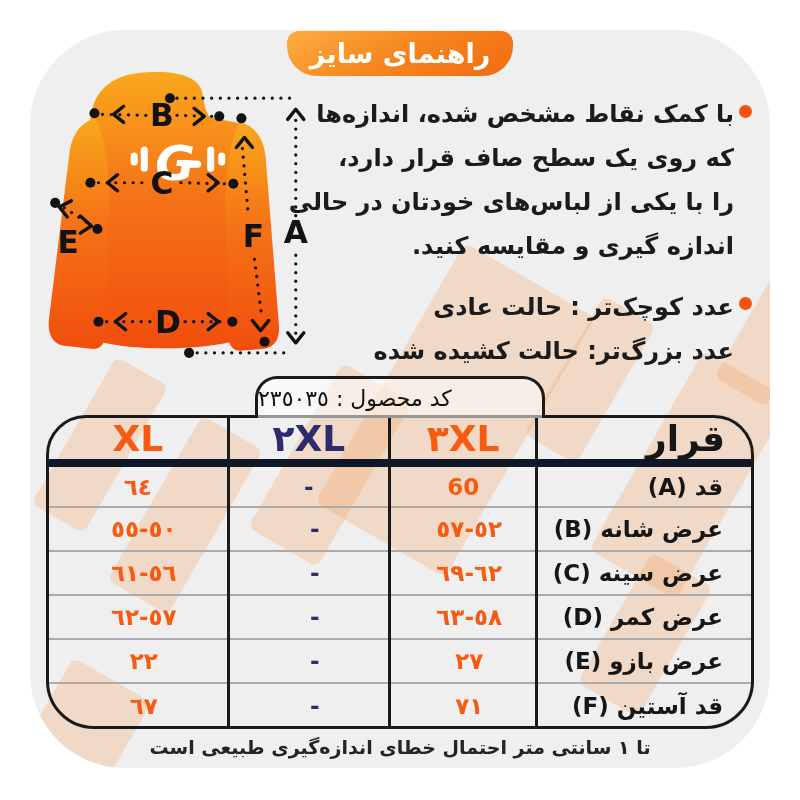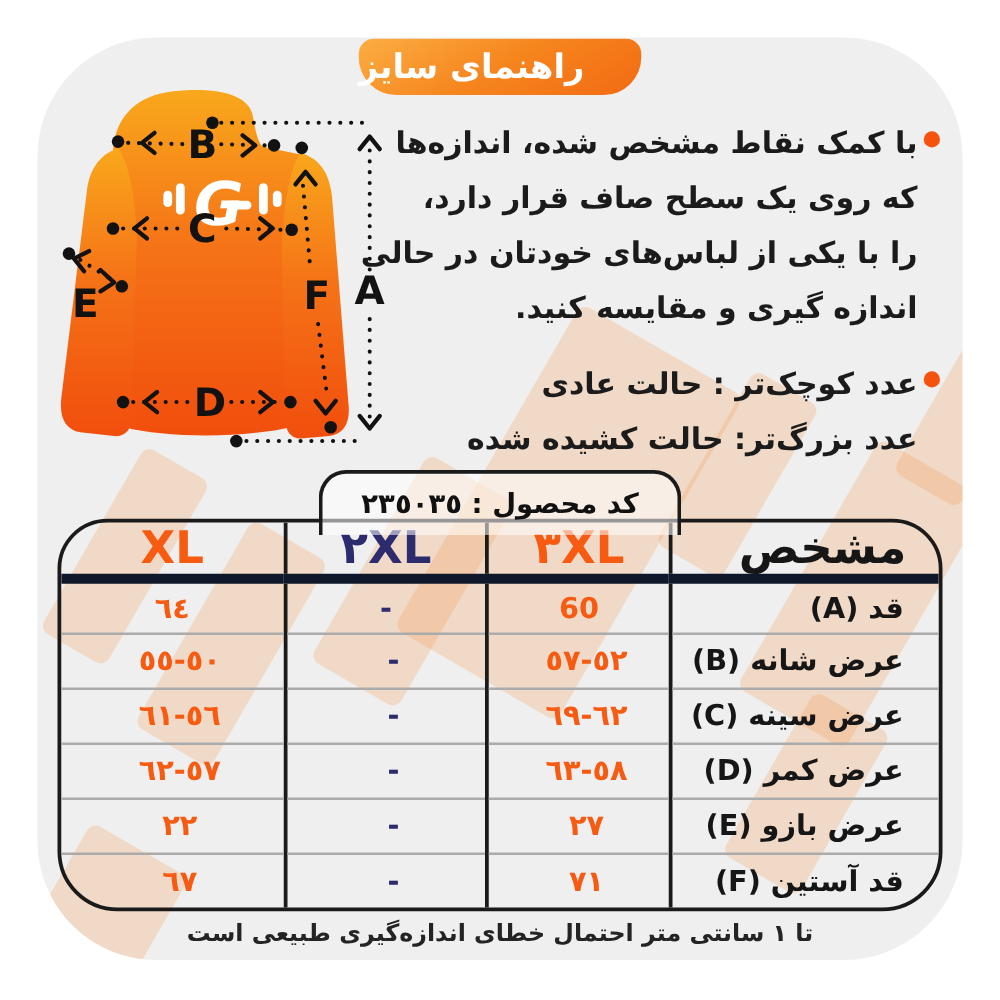--- a/index.html
+++ b/index.html
@@ -13,33 +13,33 @@
   
   .wm { position:absolute; background:#F5A05F; opacity:0.28; border-radius:8px;
         transform:rotate(30deg); }
 
   .layer { position:absolute; inset:0; z-index:2; }
 
   
   .title-badge { position:absolute; left:287px; top:31px; width:226px; height:45px;
     background:linear-gradient(150deg,#FBAE42 0%,#F6851E 50%,#F26A12 100%);
     border-radius:12px 12px 30px 30px; color:#fff; font-size:27px; font-weight:bold;
-    display:flex; align-items:center; justify-content:flex-end; direction:rtl; z-index:4; }
+    display:flex; align-items:center; justify-content:center; direction:rtl; z-index:4; }
 
   
   .instr { position:absolute; right:66px; direction:rtl; text-align:right;
            font-weight:bold; color:#1b1b1b; font-size:24px; line-height:44px; z-index:3; }
   .bullet-dot { position:absolute; width:13px; height:13px; border-radius:50%;
                 background:#F5530D; z-index:3; }
 
   
-  .code-pill { position:absolute; left:255px; top:376px; width:290px; height:52px;
+  .code-pill { position:absolute; left:255px; top:376px; width:290px; height:42px;
     border:3px solid #1a1a1a; border-bottom:none; border-radius:22px 22px 0 0;
-    background:rgba(255,255,255,0.55); display:flex; align-items:center; justify-content:center;
-    font-size:22px; font-weight:bold; color:#111; direction:rtl; z-index:4; }
+    background:rgba(255,255,255,0.55); display:flex; align-items:center; justify-content:flex-end;
+    font-size:22px; font-weight:normal; color:#111; direction:rtl; z-index:4; }
 
   
   .table-wrap { position:absolute; left:46px; top:415px; width:708px; height:314px;
     border:3px solid #1a1a1a; border-radius:40px 40px 48px 48px; overflow:hidden; z-index:3; }
   table.size { width:100%; height:100%; border-collapse:collapse; direction:rtl; table-layout:fixed; }
   table.size th, table.size td { text-align:center; vertical-align:middle; font-weight:bold; }
   table.size th + th, table.size td + td { border-right:3px solid #1a1a1a; }
   table.size thead th { height:42px; font-size:36px; border-bottom:8px solid #0f172a; }
   table.size tbody td { height:44px; font-size:23px; }
   table.size tbody tr + tr td { border-top:2px solid #ABABAB;padding-left:12px; }
@@ -169,21 +169,21 @@
   </div>
 
   <div class="code-pill">
     <span>کد محصول :  ٢٣٥٠٣٥</span>
   </div>
 
   <div class="table-wrap">
     <table class="size">
       <thead>
         <tr>
-          <th class="col-label t-size-hd" dir="rtl">مشخص</th>
+          <th class="col-label t-size-hd" dir="rtl">قرار</th>
           <th class="col-3xl orange" dir="ltr">٣XL</th>
           <th class="col-2xl navy" dir="ltr">٢XL</th>
           <th class="col-xl orange" dir="ltr">XL</th>
         </tr>
       </thead>
       <tbody>
         <tr>
           <td class="t-label" dir="rtl">قد (A)</td>
           <td class="orange" dir="ltr">60</td>
           <td class="navy" dir="ltr">-</td>

